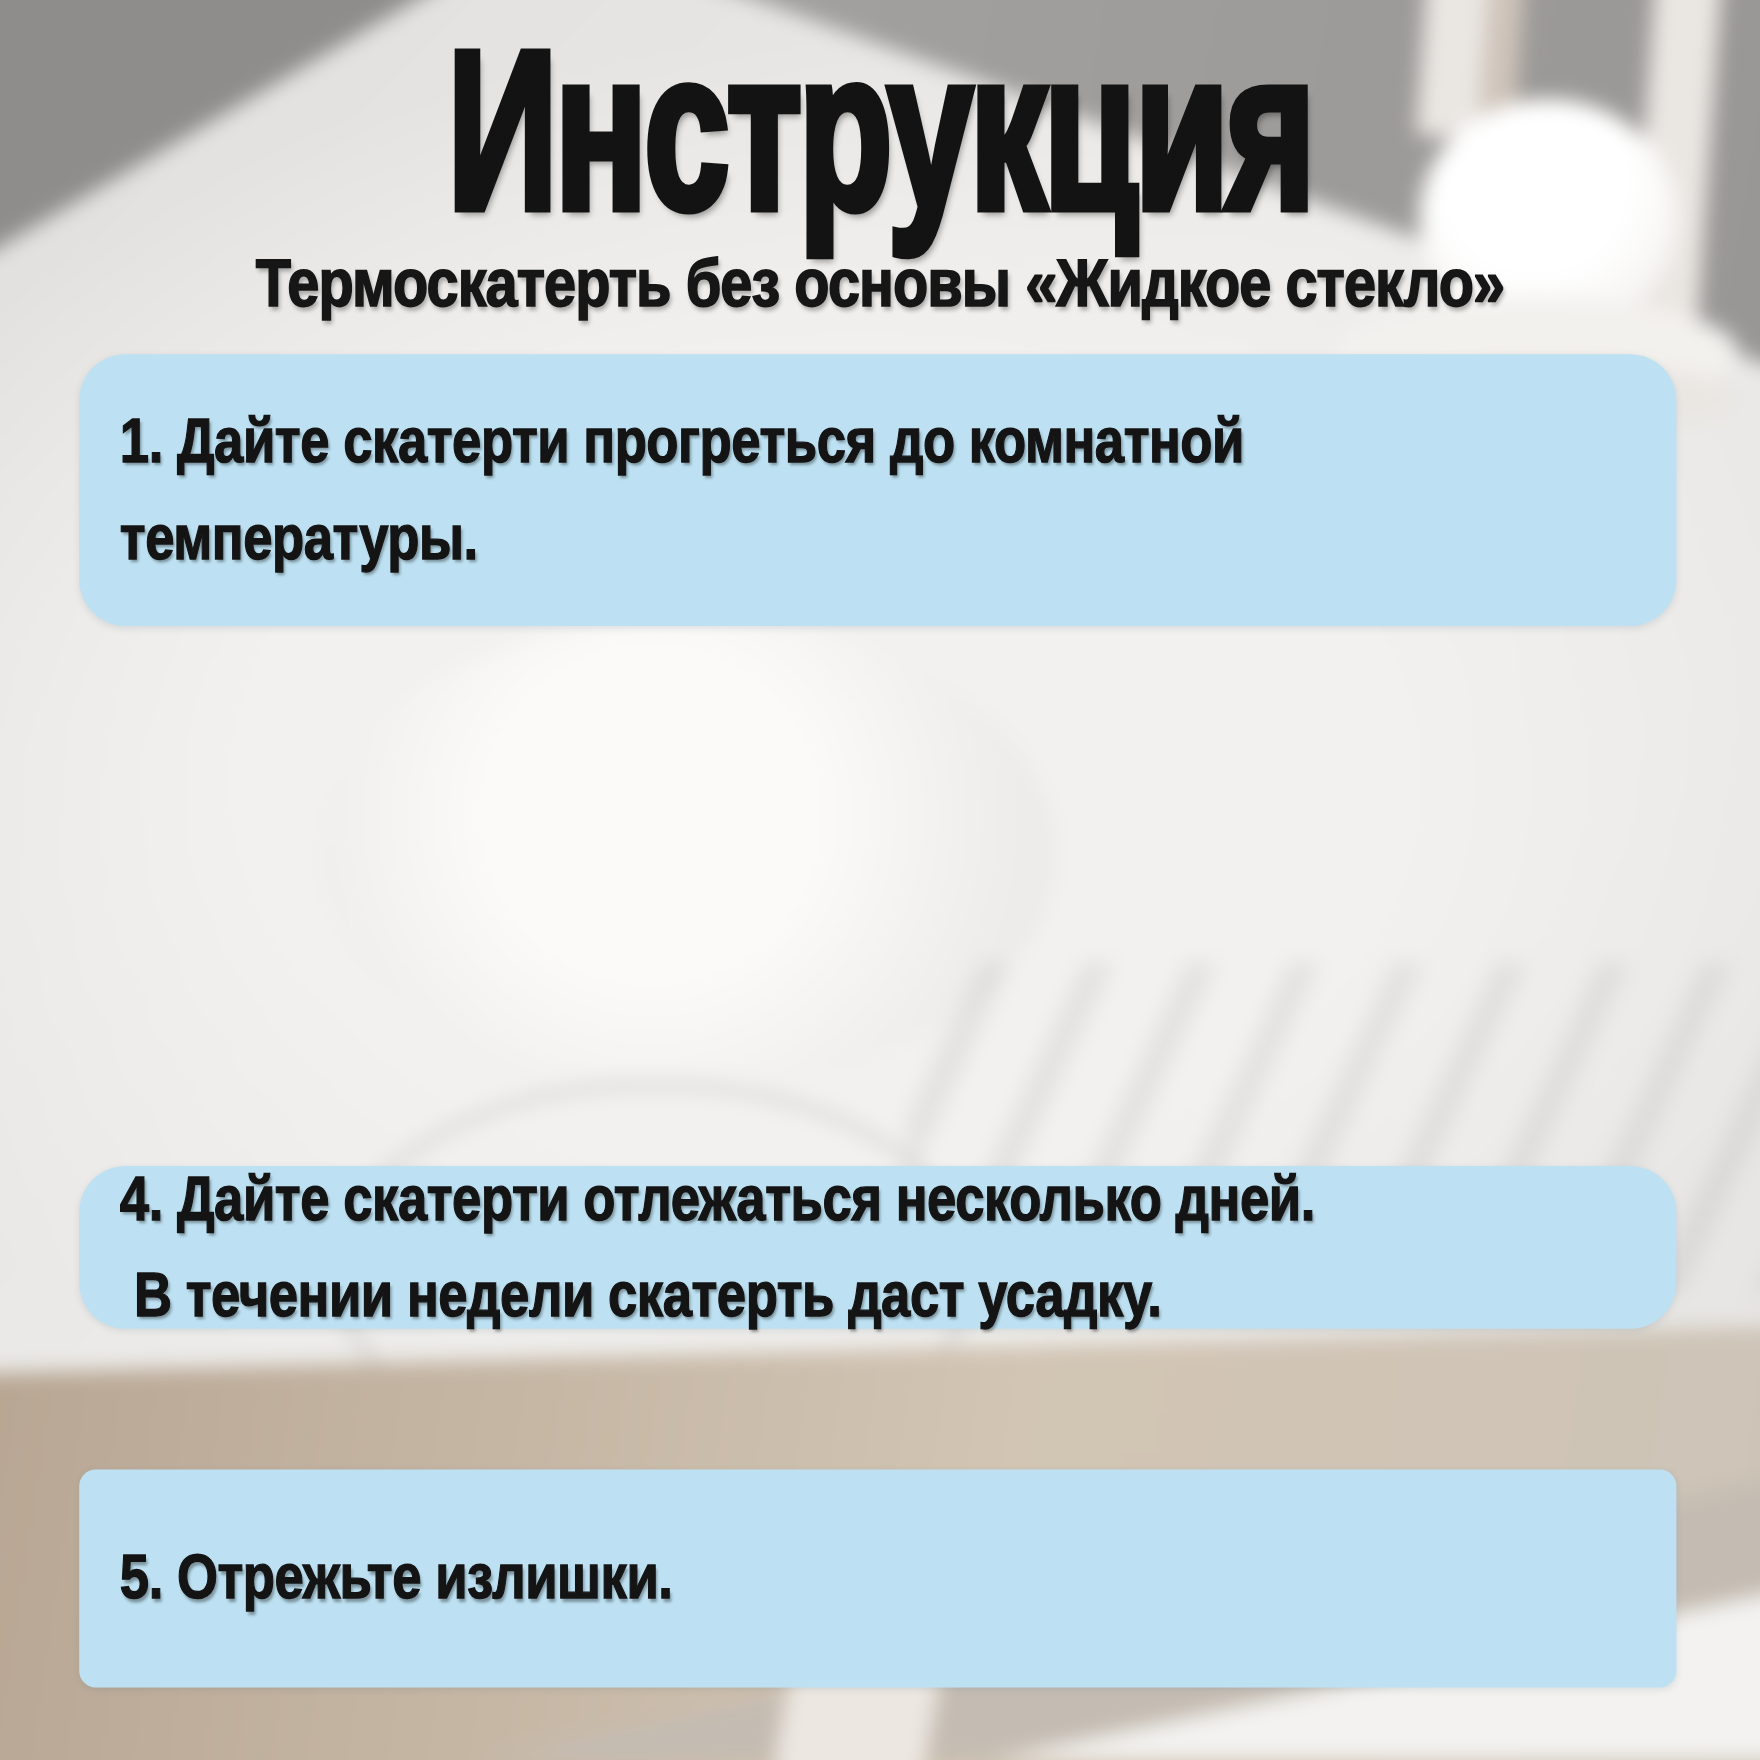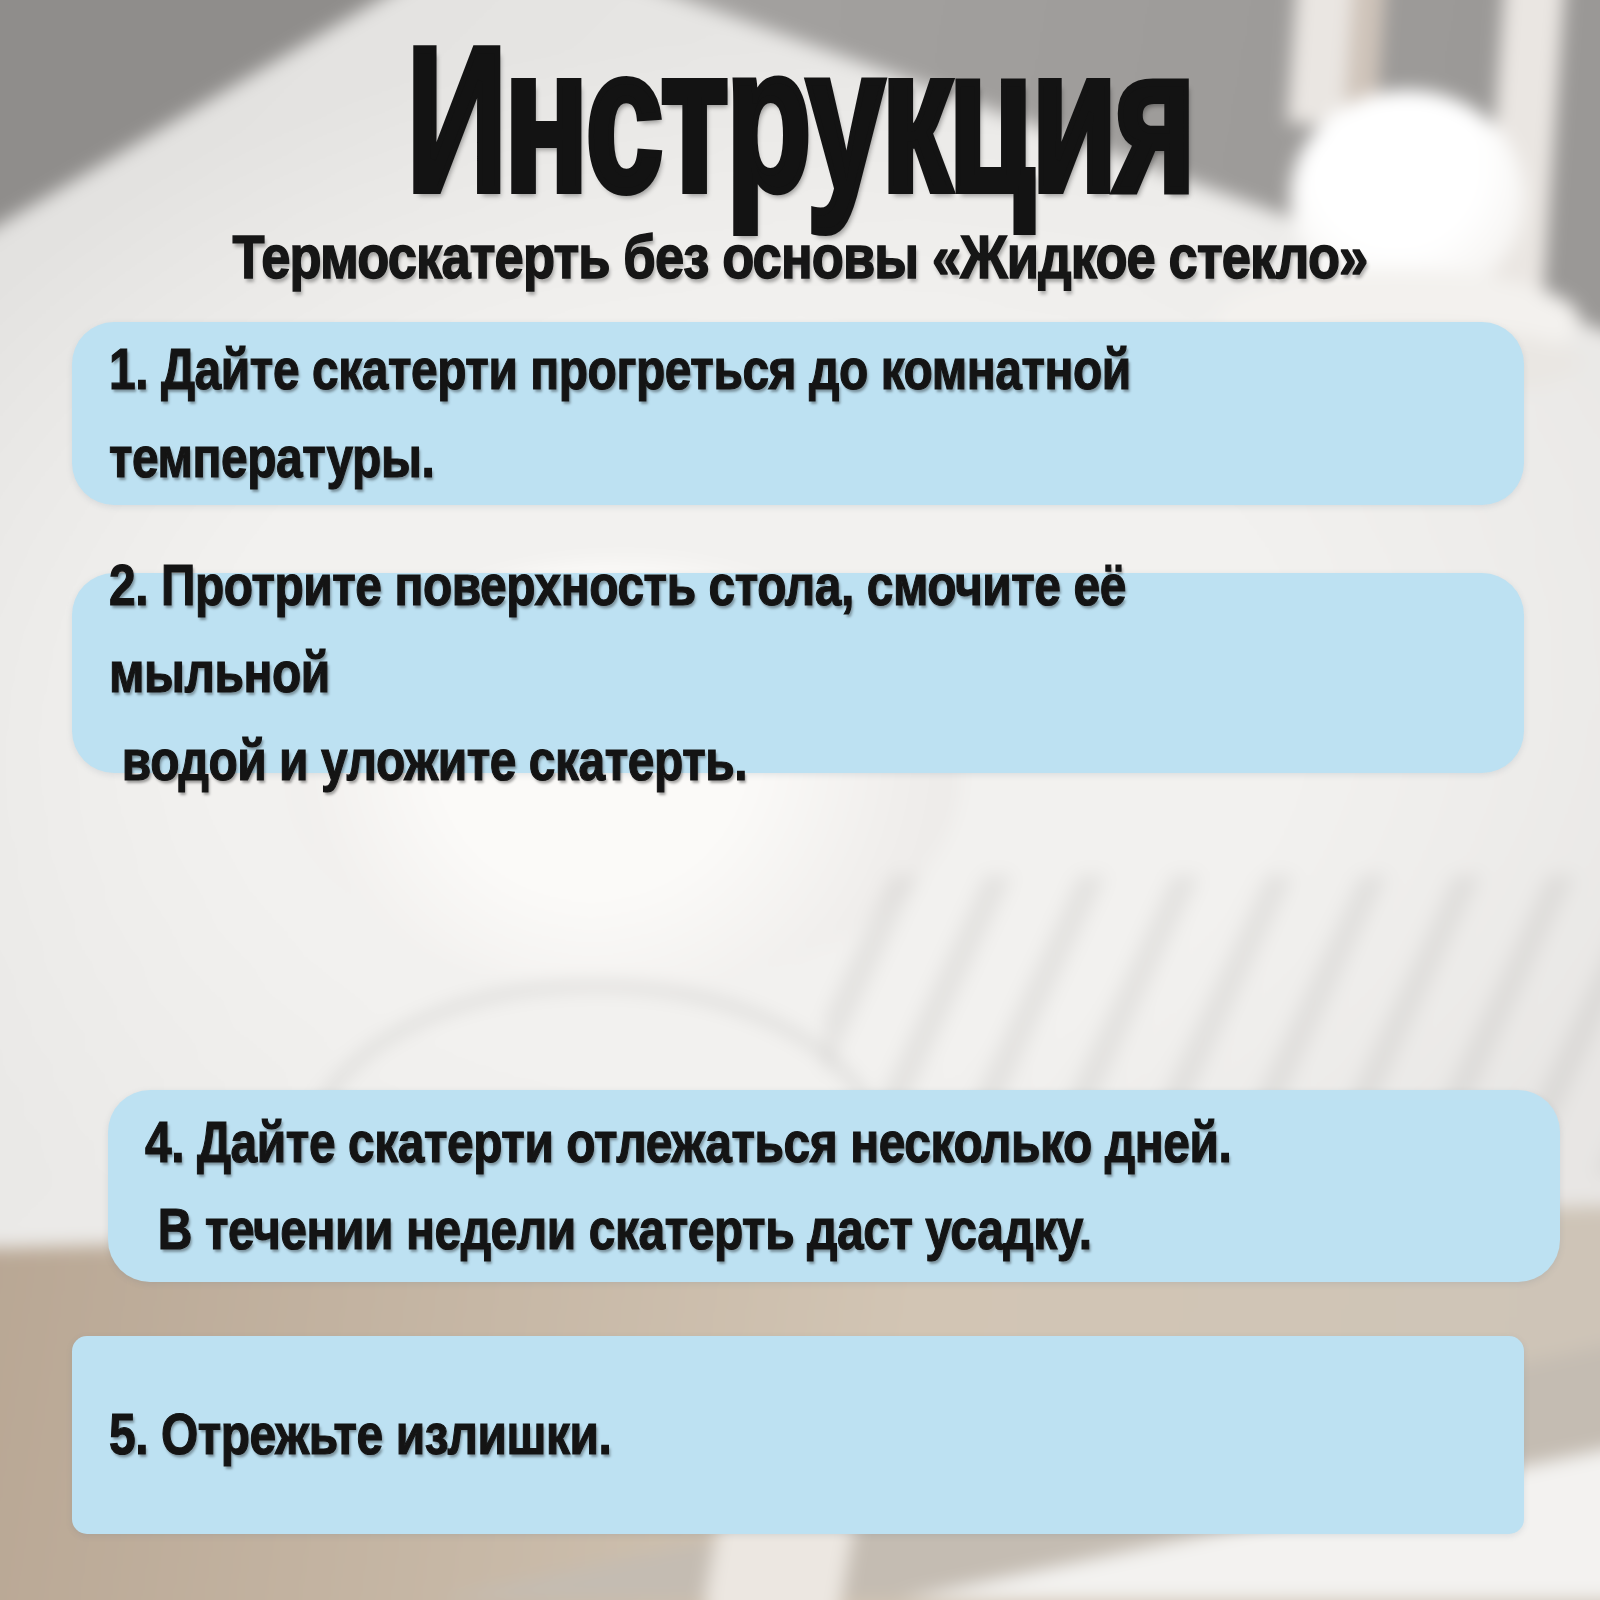--- a/index.html
+++ b/index.html
@@ -66,24 +66,24 @@
     text-shadow:2px 4px 4px rgba(0,0,0,.3);
     white-space:nowrap;
   }
   .card{
     position:absolute;left:72px;width:1452px;
     background:#bde1f2;
     border-radius:42px;
     display:flex;align-items:center;
     box-shadow:0 2px 6px rgba(90,110,125,.15);
   }
-  .c1{top:322px;height:183px;}
+  .c1{top:322px;height:247px;}
   .c2{top:573px;height:200px;}
   .c3{top:832px;height:196px;}
-  .c4{top:1090px;height:192px;margin-left:36px;}
+  .c4{top:1060px;height:148px;}
   .c5{top:1336px;height:198px;border-radius:15px;}
   .card-text{
     padding-left:44px;
     font-size:57px;line-height:1.53;font-weight:bold;
     color:#141414;
     letter-spacing:-0.5px;
     transform:scaleX(0.84);transform-origin:0 50%;
     -webkit-text-stroke:1.2px #141414;
     text-shadow:2px 3px 3px rgba(0,0,0,.35);
     white-space:pre-wrap;
@@ -115,24 +115,20 @@
   </div>
 
   <h1 class="title">Инструкция</h1>
 
   <div class="subtitle">Термоскатерть без основы «Жидкое стекло»</div>
 
   <div class="card c1">
     <div class="card-text">1. Дайте скатерти прогреться до комнатной температуры.</div>
   </div>
 
-  <div class="card c2">
-    <div class="card-text">2. Протрите поверхность стола, смочите её мыльной
- водой и уложите скатерть.</div>
-  </div>
 
 
   <div class="card c4">
     <div class="card-text">4. Дайте скатерти отлежаться несколько дней.
  В течении недели скатерть даст усадку.</div>
   </div>
 
   <div class="card c5">
     <div class="card-text">5. Отрежьте излишки.</div>
   </div>

